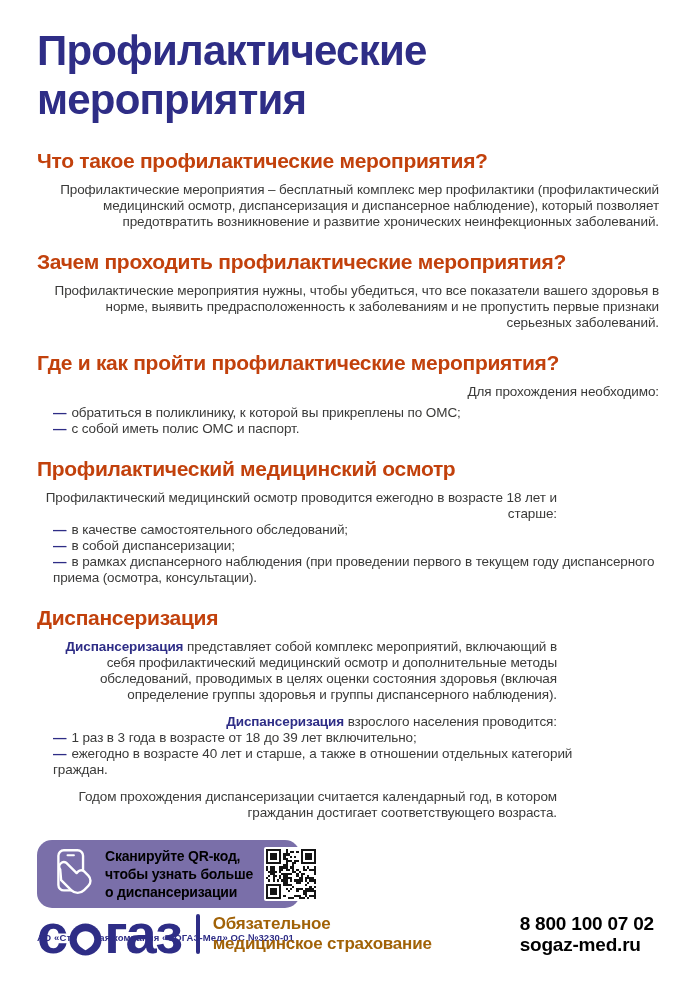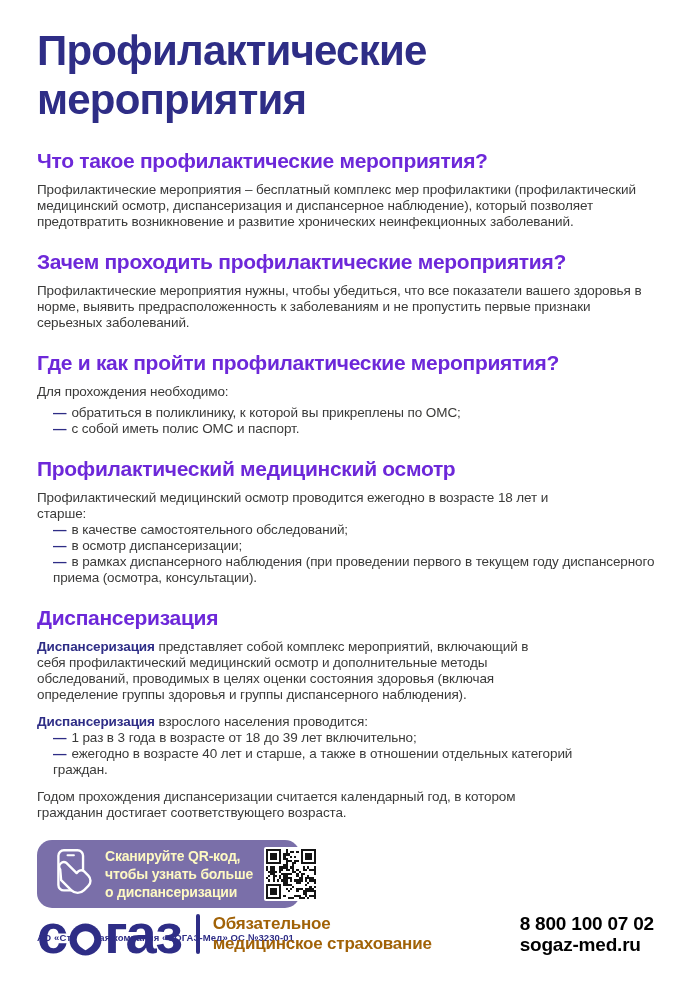--- a/index.html
+++ b/index.html
@@ -20,50 +20,51 @@
     letter-spacing:-0.8px;
     font-weight:700;
     color:#2e2d86;
   }
   section{margin:0 0 19px 0;}
   h2{
     margin:0 0 8px 0;
     font-size:21px;line-height:26px;
     letter-spacing:-0.3px;
     font-weight:700;
-    color:#6d28d9;
+    color:#c2410c;
   }
   .body{
     margin:0 0 11px 0;
     max-width:622px;
     font-size:13.5px;line-height:16px;
     font-weight:500;
     letter-spacing:-0.1px;
     color:#3a3a39;
+    text-align:right;
   }
   .body:last-child{margin-bottom:0;}
   .narrow{max-width:520px;}
   .bullets{margin:0 0 11px 16px;}
   .bullet{max-width:622px;font-size:13.5px;line-height:16px;font-weight:500;letter-spacing:-0.1px;}
   .narrow .bullet, .bullet.narrow{max-width:540px;}
   .dash{color:#2e2d86;font-weight:700;margin-right:5px;}
   .lead{color:#2e2d86;font-weight:700;}
   
   .qr-box{
     margin-top:17px;
     width:263px;height:68px;
     box-sizing:border-box;
     background:#7a6fa9;
     border-radius:15px;
     display:flex;align-items:center;
     padding:0 12px 0 15px;
     gap:11px;
   }
   .hand-icon{flex:0 0 auto;display:block;}
-  .qr-text{flex:1 1 auto;color:#fef9c3;font-size:14px;line-height:18px;font-weight:700;letter-spacing:-0.2px;}
+  .qr-text{flex:1 1 auto;color:#000000;font-size:14px;line-height:18px;font-weight:700;letter-spacing:-0.2px;}
   .qr-text span{display:block;white-space:nowrap;}
   .qr-code{flex:0 0 auto;width:54px;height:54px;}
   .qr-code svg{display:block;width:54px;height:54px;shape-rendering:crispEdges;border-radius:2px;}
   
   .legal{
     margin:24px 0 0 0;
     font-size:9.5px;line-height:12px;
     font-weight:700;
     color:#2e2d86;
     letter-spacing:0.1px;
@@ -119,21 +120,21 @@
       <div class="bullet"><span class="dash">—</span><span>обратиться в поликлинику, к которой вы прикреплены по ОМС;</span></div>
       <div class="bullet"><span class="dash">—</span><span>с собой иметь полис ОМС и паспорт.</span></div>
     </div>
   </section>
 
   <section>
     <h2>Профилактический медицинский осмотр</h2>
     <p class="body narrow" style="margin-bottom:0;">Профилактический медицинский осмотр проводится ежегодно в возрасте 18 лет и старше:</p>
     <div class="bullets">
       <div class="bullet"><span class="dash">—</span><span>в качестве самостоятельного обследований;</span></div>
-      <div class="bullet"><span class="dash">—</span><span>в осмотр диспансеризации;</span></div>
+      <div class="bullet"><span class="dash">—</span><span>в собой диспансеризации;</span></div>
       <div class="bullet"><span class="dash">—</span><span>в рамках диспансерного наблюдения (при проведении первого в текущем году диспансерного приема (осмотра, консультации).</span></div>
     </div>
   </section>
 
   <section>
     <h2>Диспансеризация</h2>
     <p class="body narrow"><span class="lead">Диспансеризация</span><span> представляет собой комплекс мероприятий, включающий в себя профилактический медицинский осмотр и дополнительные методы обследований, проводимых в целях оценки состояния здоровья (включая определение группы здоровья и группы диспансерного наблюдения).</span></p>
     <div class="body narrow" style="margin-bottom:0;"><span class="lead">Диспансеризация</span><span> взрослого населения проводится:</span></div>
     <div class="bullets">
       <div class="bullet narrow"><span class="dash">—</span><span>1 раз в 3 года в возрасте от 18 до 39 лет включительно;</span></div>

